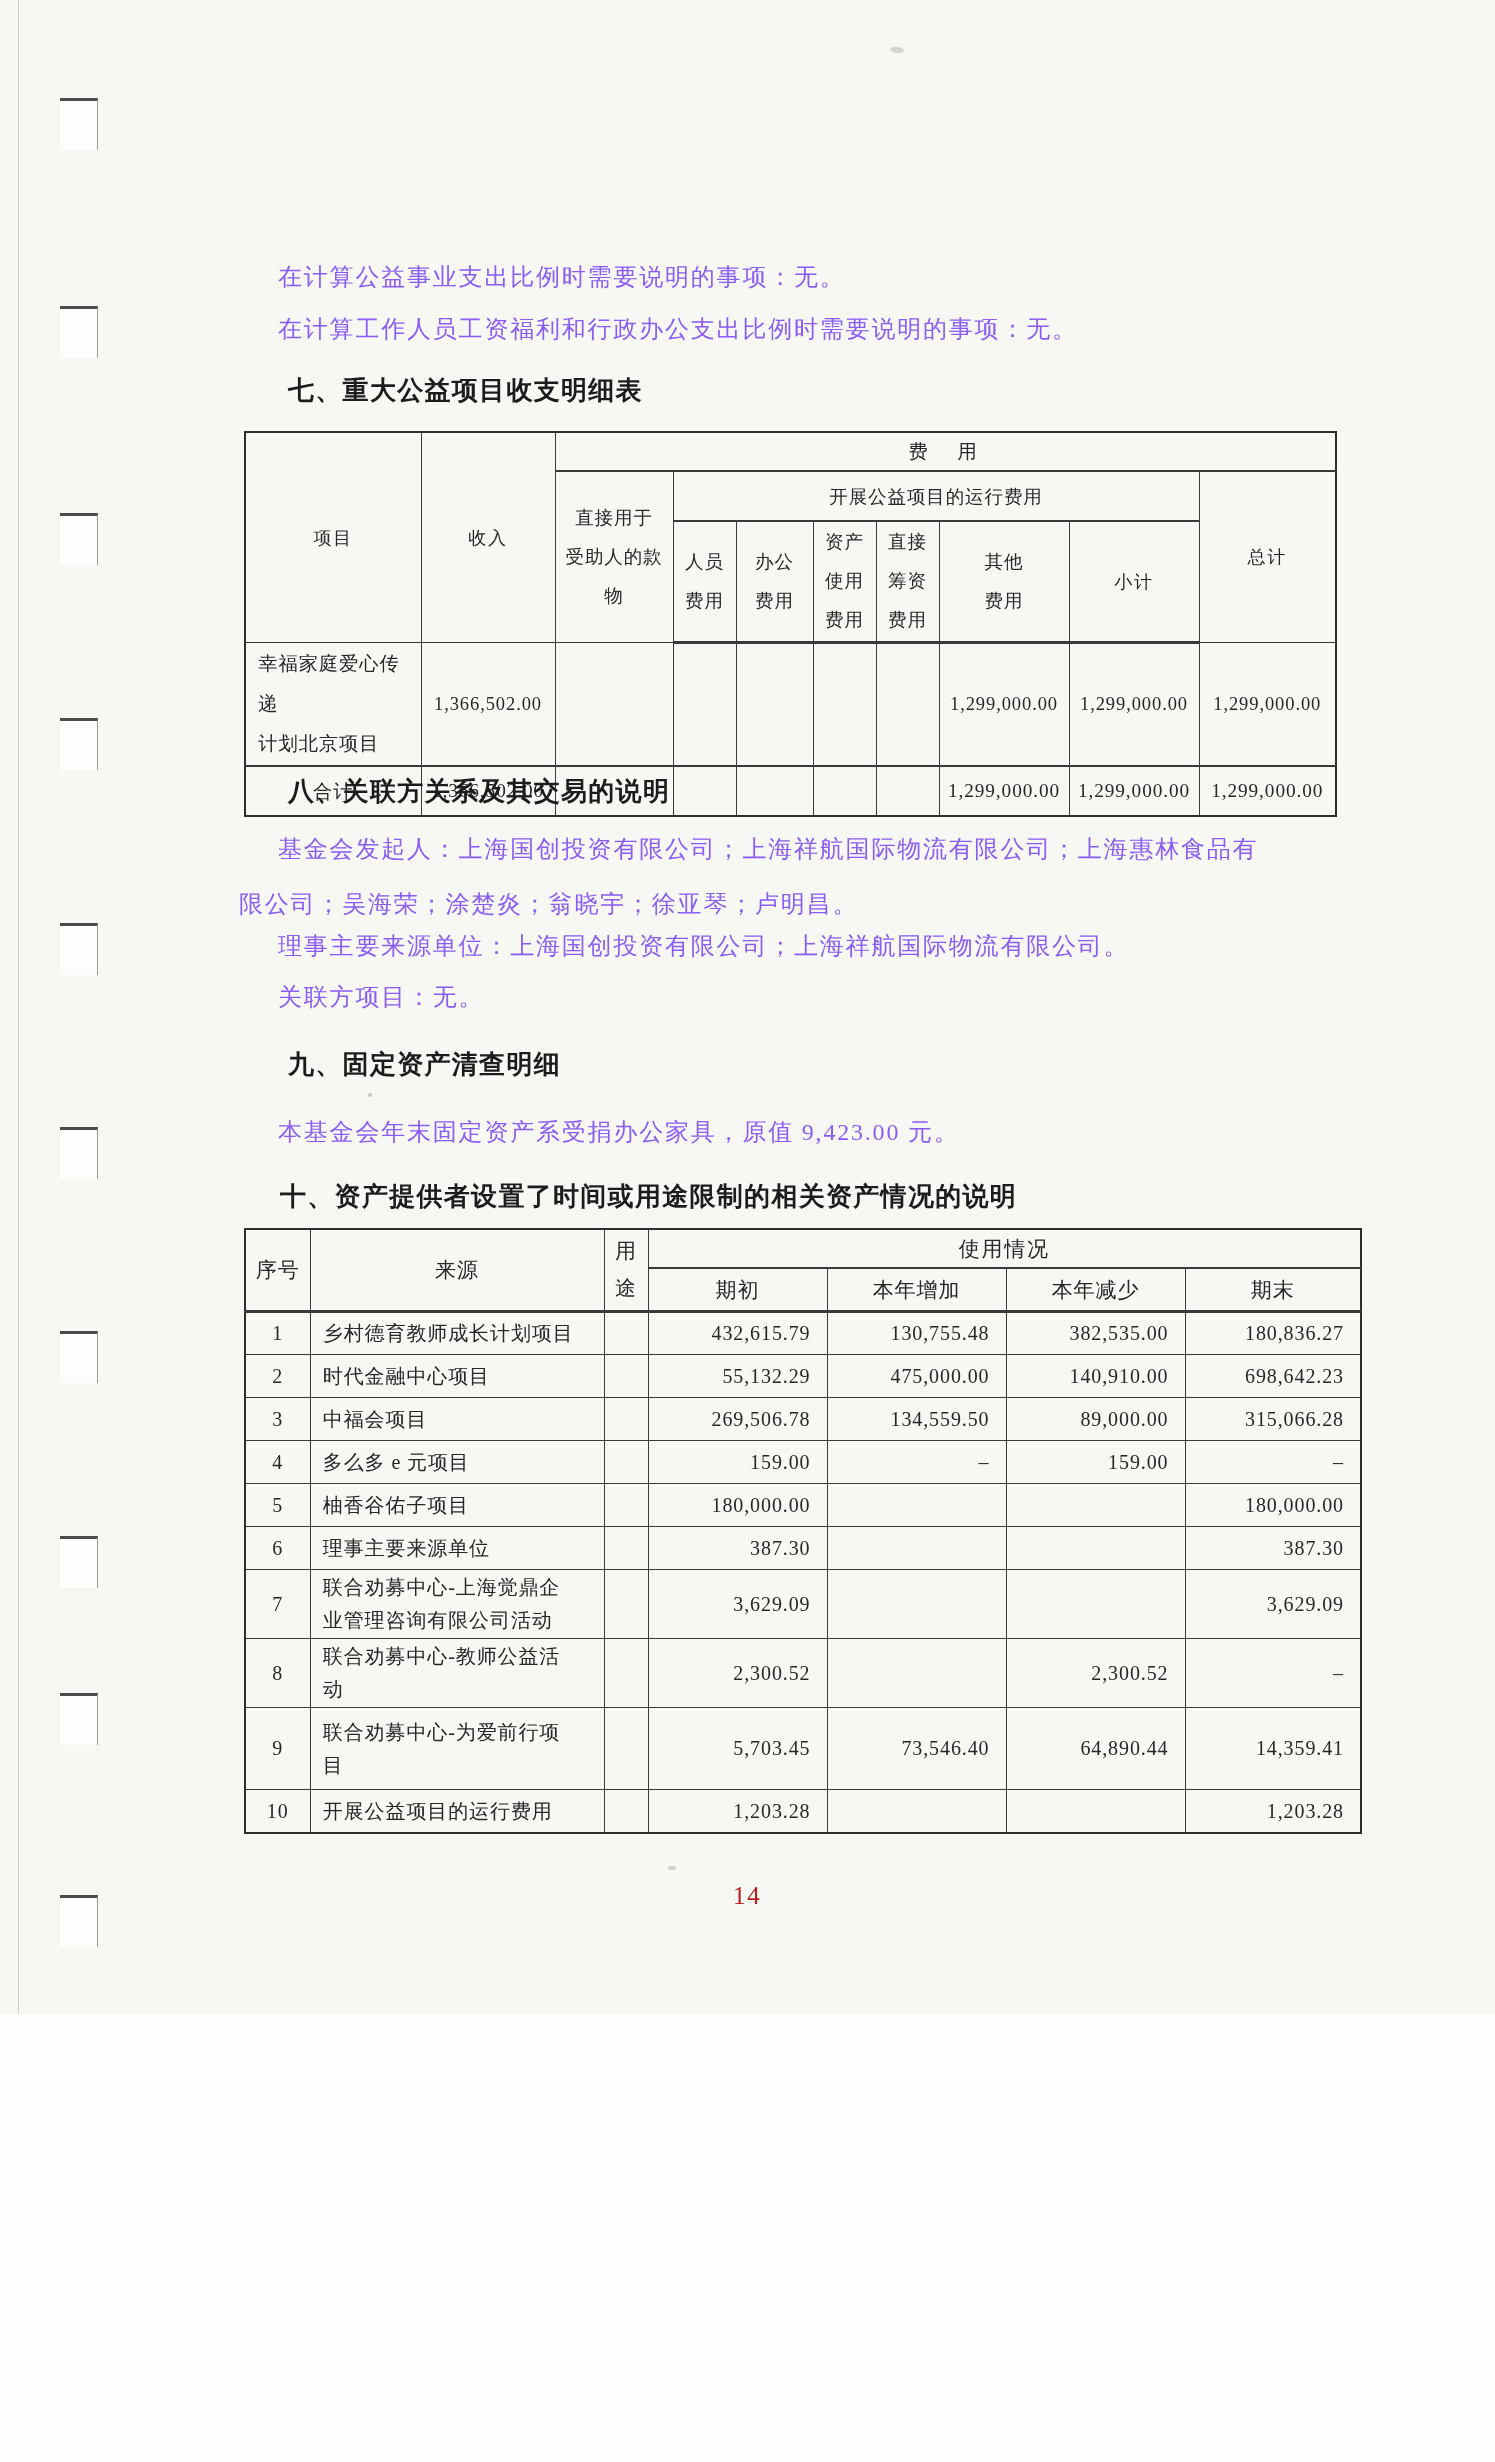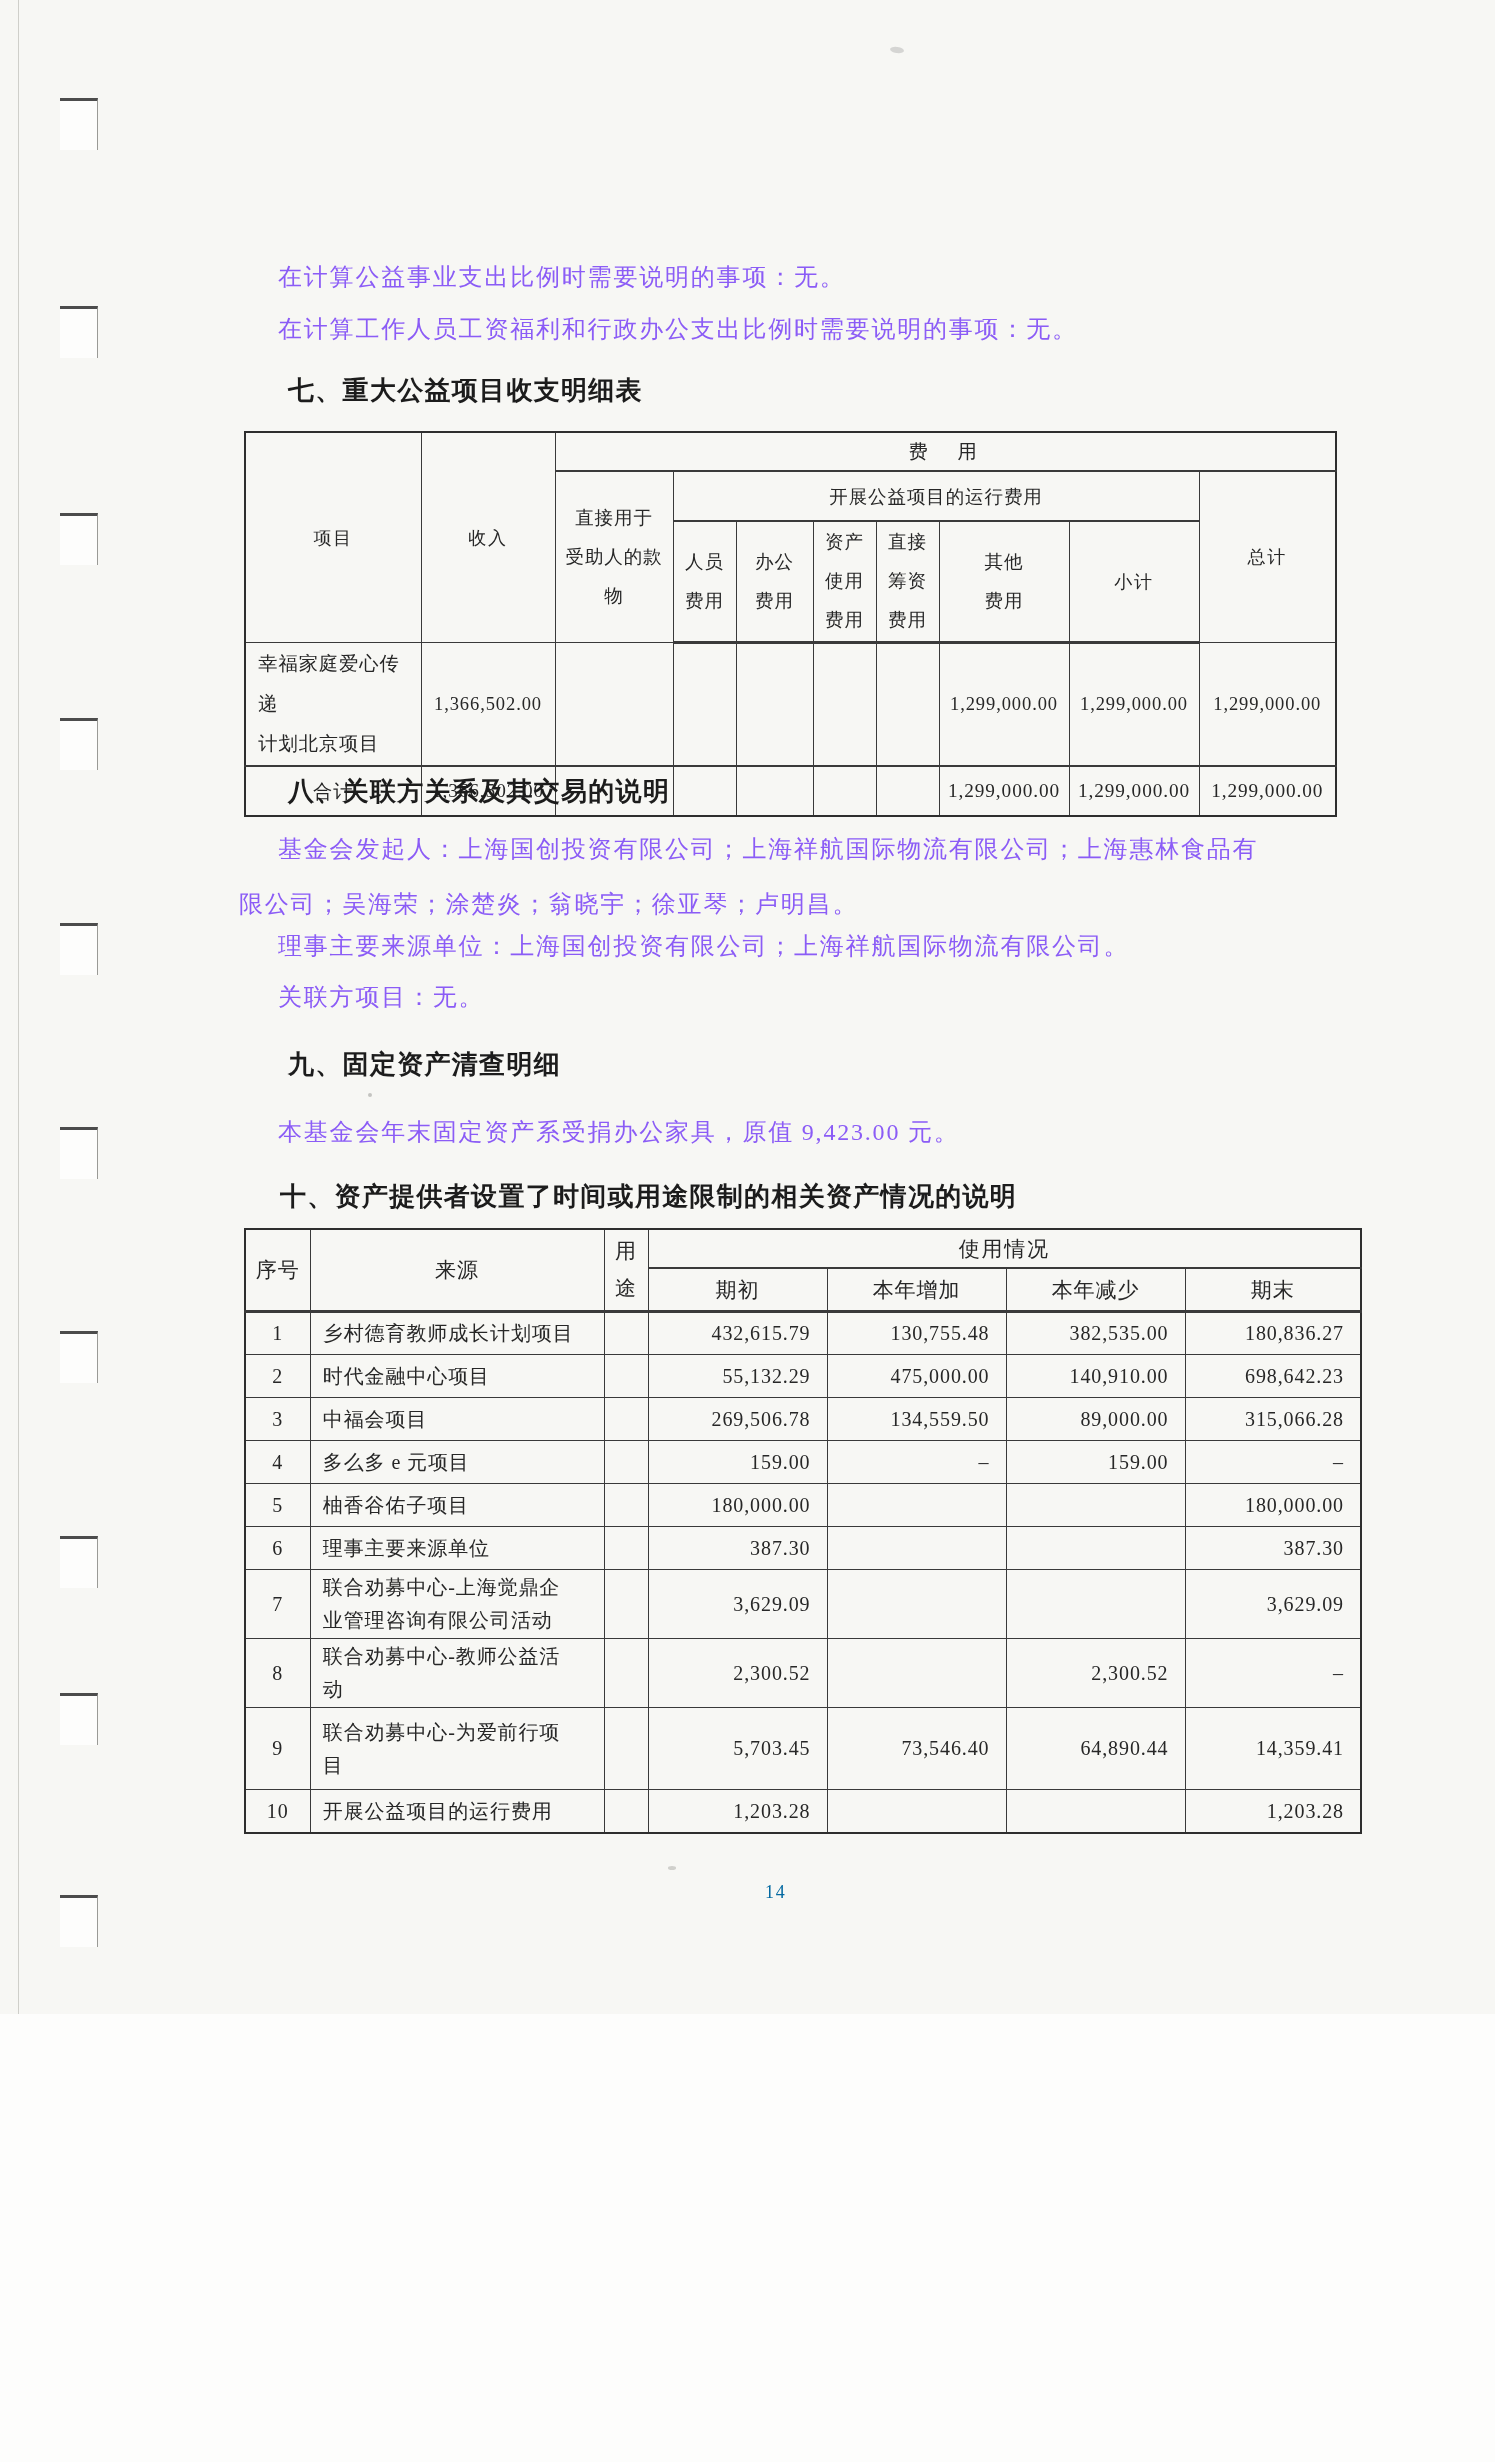--- a/index.html
+++ b/index.html
@@ -26,21 +26,21 @@
   .speck{position:absolute;border-radius:50%;}
 
   .para{
     position:absolute;font-size:24px;line-height:35px;letter-spacing:1.8px;
     white-space:pre-line;color:#8b5cf6;
   }
   .heading{
     position:absolute;font-size:26px;font-weight:bold;letter-spacing:1.3px;
     color:#1c1c1c;white-space:nowrap;
   }
-  .pagenum{position:absolute;font-size:18px;color:#0369a1;letter-spacing:1.8px;margin-left:32px;}
+  .pagenum{position:absolute;font-size:25px;color:#b91c1c;letter-spacing:1.8px;}
 
   table{border-collapse:collapse;table-layout:fixed;}
   td{
     border:1.8px solid #3a3a3a;overflow:hidden;
     text-align:center;vertical-align:middle;
     color:#272727;
   }
   .pre{white-space:pre-line;}
 
   

